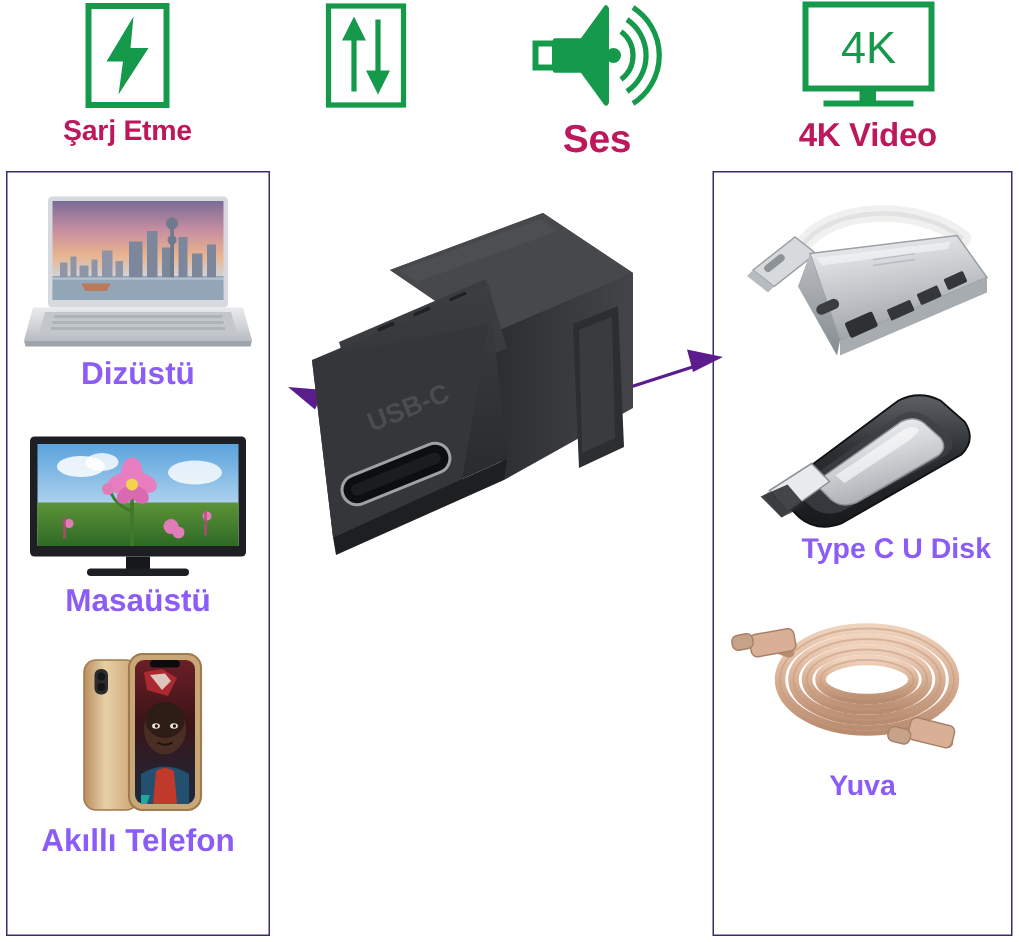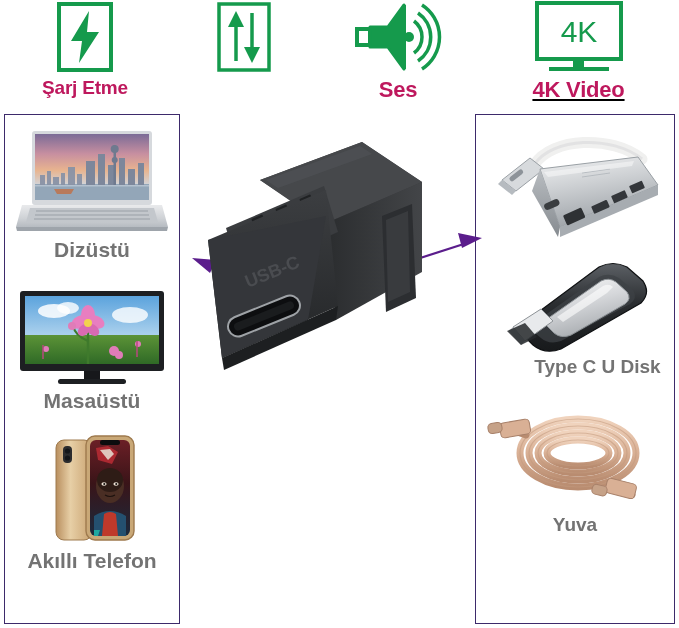--- a/index.html
+++ b/index.html
@@ -15,44 +15,44 @@
   .feature-row {
     position: absolute; top: 0; left: 0; width: 679px; height: 112px;
     display: flex; align-items: flex-start;
   }
   .feature {
     display: flex; flex-direction: column; align-items: center; justify-content: flex-start;
   }
   .feat-charge { width: 170px; }
   .feat-data   { width: 148px; }
   .feat-sound  { width: 160px; }
-  .feat-video  { width: 201px; text-decoration: underline; }
+  .feat-video  { width: 201px; }
 
   .feat-icon { height: 74px; display: flex; align-items: center; justify-content: center; }
   .feat-label {
     font-size: 19px; font-weight: bold; color: #be185d;
     letter-spacing: -0.2px; margin-top: 3px; white-space: nowrap;
   }
   .feat-video .feat-label { font-size: 22px; }
-  .feat-sound .feat-label { font-size: 22px; }
+  .feat-sound .feat-label { font-size: 26px; }
 
   
   .panel {
     position: absolute;
     border: 1.5px solid #3d2a6b;
     background: #fff;
     display: flex; flex-direction: column;
     align-items: center;
   }
   .panel-left  { left: 4px;   top: 114px; width: 176px; height: 510px; }
   .panel-right { right: 4px;  top: 114px; width: 200px; height: 510px; }
 
   .panel-item { display: flex; flex-direction: column; align-items: center; width: 100%; }
   .item-label {
-    font-size: 21px; font-weight: bold; color: #737373;
+    font-size: 21px; font-weight: bold; color: #8b5cf6;
     text-align: right; line-height: 1.05; white-space: nowrap;
   }
   .panel-right .item-label { font-size: 19px; }
   .item-label.two-line { white-space: normal; }
 
   
   .center-stage {
     position: absolute; left: 186px; top: 120px; width: 308px; height: 500px;
   }
 

